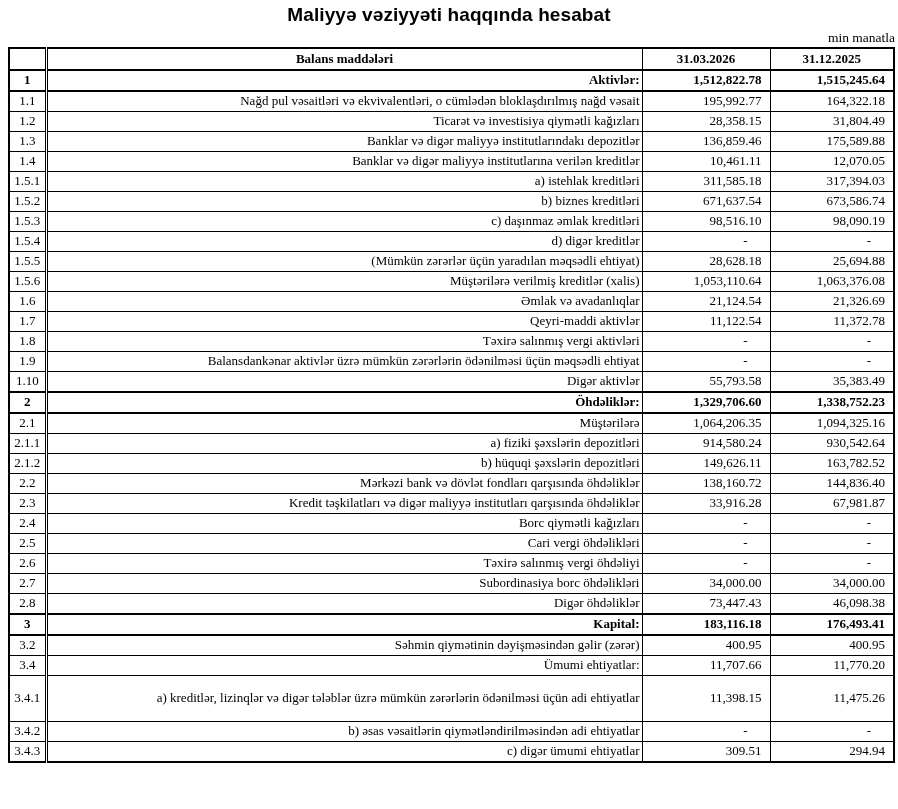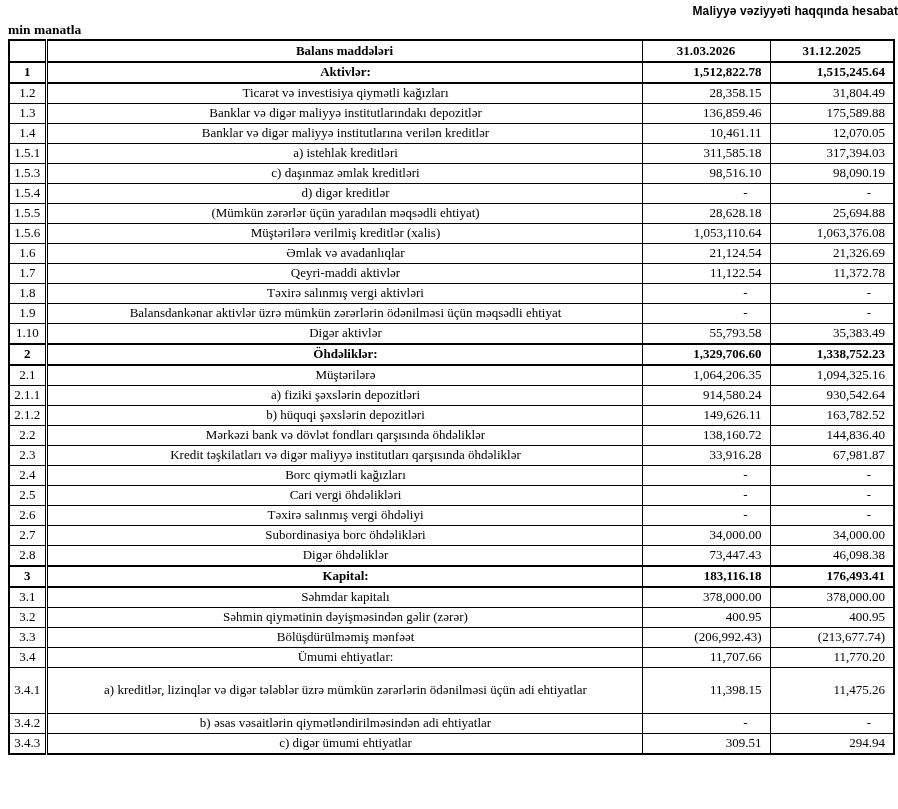--- a/index.html
+++ b/index.html
@@ -10,32 +10,32 @@
     height: 809px;
     color: #000;
     font-family: "Liberation Serif", serif;
   }
   .page {
     width: 898px;
     height: 809px;
     overflow: hidden;
   }
   .report-title {
-    text-align: right;
+    text-align: center;
     font-family: "Liberation Sans", sans-serif;
     font-weight: bold;
-    font-size: 12px;
+    font-size: 19px;
     padding-top: 4px;
     letter-spacing: 0.1px;
   }
   .unit-note {
     width: 887px;
     margin: 4px 12px 1px 8px;
-    text-align: left;
-    font-weight: bold;
+    text-align: right;
+    font-weight: normal;
     font-size: 13.5px;
     font-family: "Liberation Serif", serif;
   }
   table.balance {
     border-collapse: collapse;
     table-layout: fixed;
     margin-left: 8px;
     width: 885px;
     border: 2px solid #000;
   }
@@ -57,21 +57,21 @@
     text-align: center;
     height: 18px;
     border-top: 2px solid #000;
     border-bottom: 2px solid #000;
   }
   .balance th.label, .balance td.label {
     border-left: 3px double #000;
     margin-left: 48px;
   }
   .balance td.num { text-align: center; }
-  .balance td.label { text-align: center; padding-left: 4px; }
+  .balance td.label { text-align: right; padding-left: 4px; }
   .balance td.val { text-align: right; padding-right: 8px; }
   .balance td.val.dash { padding-right: 22px; }
   .balance tr.section td {
     font-weight: bold;
     border-top: 2px solid #000;
     border-bottom: 2px solid #000;
   }
   .balance tr.tall td { height: 43px; }
 </style>
 </head>
@@ -98,20 +98,26 @@
       </tr>
     </thead>
     <tbody>
         <tr class="section">
           <td class="num">1</td>
           <td class="label">Aktivlər:</td>
           <td class="val">1,512,822.78</td>
           <td class="val">1,515,245.64</td>
         </tr>
         <tr>
+          <td class="num">1.1</td>
+          <td class="label">Nağd pul vəsaitləri və  ekvivalentləri, o cümlədən bloklaşdırılmış nağd vəsait</td>
+          <td class="val">195,992.77</td>
+          <td class="val">164,322.18</td>
+        </tr>
+        <tr>
           <td class="num">1.2</td>
           <td class="label">Ticarət və investisiya qiymətli kağızları</td>
           <td class="val">28,358.15</td>
           <td class="val">31,804.49</td>
         </tr>
         <tr>
           <td class="num">1.3</td>
           <td class="label">Banklar və digər maliyyə institutlarındakı depozitlər</td>
           <td class="val">136,859.46</td>
           <td class="val">175,589.88</td>
@@ -120,20 +126,26 @@
           <td class="num">1.4</td>
           <td class="label">Banklar və digər maliyyə institutlarına verilən kreditlər</td>
           <td class="val">10,461.11</td>
           <td class="val">12,070.05</td>
         </tr>
         <tr>
           <td class="num">1.5.1</td>
           <td class="label">a) istehlak kreditləri</td>
           <td class="val">311,585.18</td>
           <td class="val">317,394.03</td>
+        </tr>
+        <tr>
+          <td class="num">1.5.2</td>
+          <td class="label">b) biznes kreditləri</td>
+          <td class="val">671,637.54</td>
+          <td class="val">673,586.74</td>
         </tr>
         <tr>
           <td class="num">1.5.3</td>
           <td class="label">c) daşınmaz əmlak kreditləri</td>
           <td class="val">98,516.10</td>
           <td class="val">98,090.19</td>
         </tr>
         <tr>
           <td class="num">1.5.4</td>
           <td class="label">d) digər kreditlər</td>
@@ -248,36 +260,24 @@
           <td class="val">73,447.43</td>
           <td class="val">46,098.38</td>
         </tr>
         <tr class="section">
           <td class="num">3</td>
           <td class="label">Kapital:</td>
           <td class="val">183,116.18</td>
           <td class="val">176,493.41</td>
         </tr>
         <tr>
-          <td class="num">3.1</td>
-          <td class="label">Səhmdar kapitalı</td>
-          <td class="val">378,000.00</td>
-          <td class="val">378,000.00</td>
-        </tr>
-        <tr>
           <td class="num">3.2</td>
           <td class="label">Səhmin qiymətinin dəyişməsindən gəlir (zərər)</td>
           <td class="val">400.95</td>
           <td class="val">400.95</td>
-        </tr>
-        <tr>
-          <td class="num">3.3</td>
-          <td class="label">Bölüşdürülməmiş mənfəət</td>
-          <td class="val">(206,992.43)</td>
-          <td class="val">(213,677.74)</td>
         </tr>
         <tr>
           <td class="num">3.4</td>
           <td class="label">Ümumi ehtiyatlar:</td>
           <td class="val">11,707.66</td>
           <td class="val">11,770.20</td>
         </tr>
         <tr class="tall">
           <td class="num">3.4.1</td>
           <td class="label">a) kreditlər, lizinqlər və digər tələblər üzrə mümkün zərərlərin ödənilməsi üçün adi ehtiyatlar</td>

